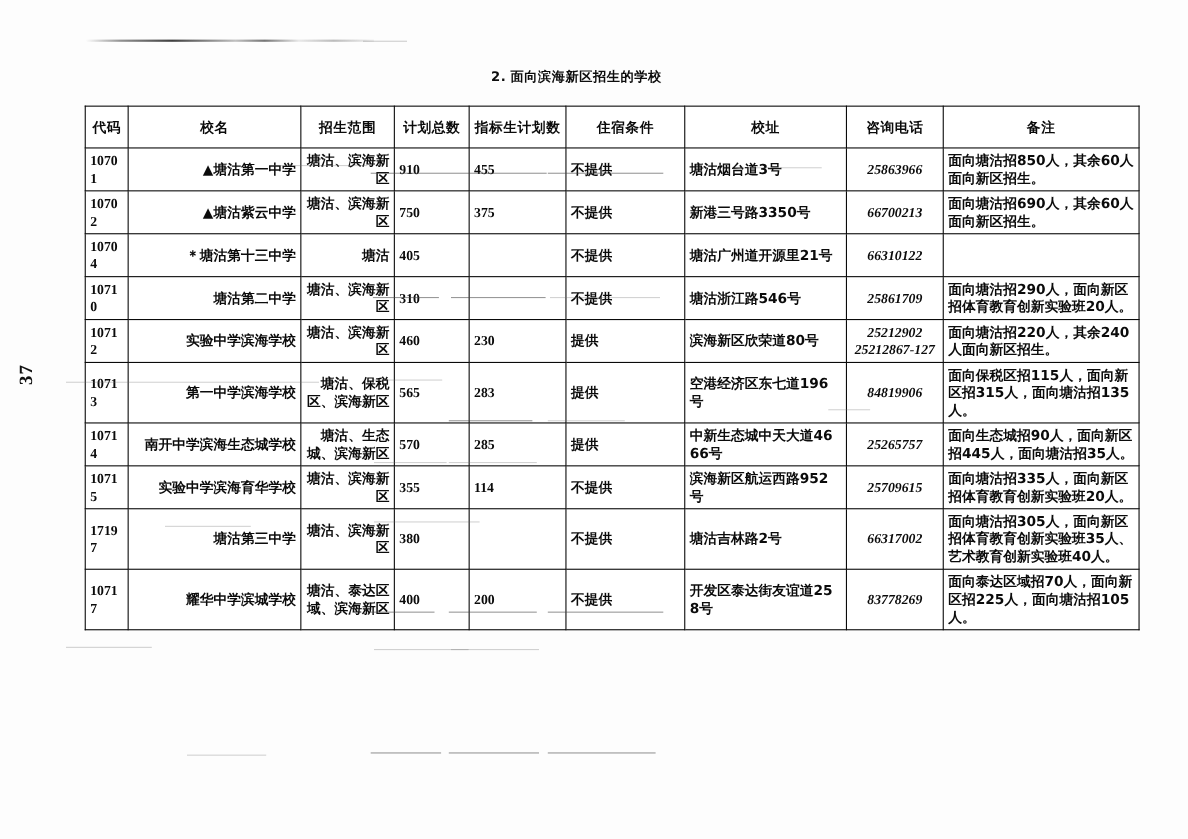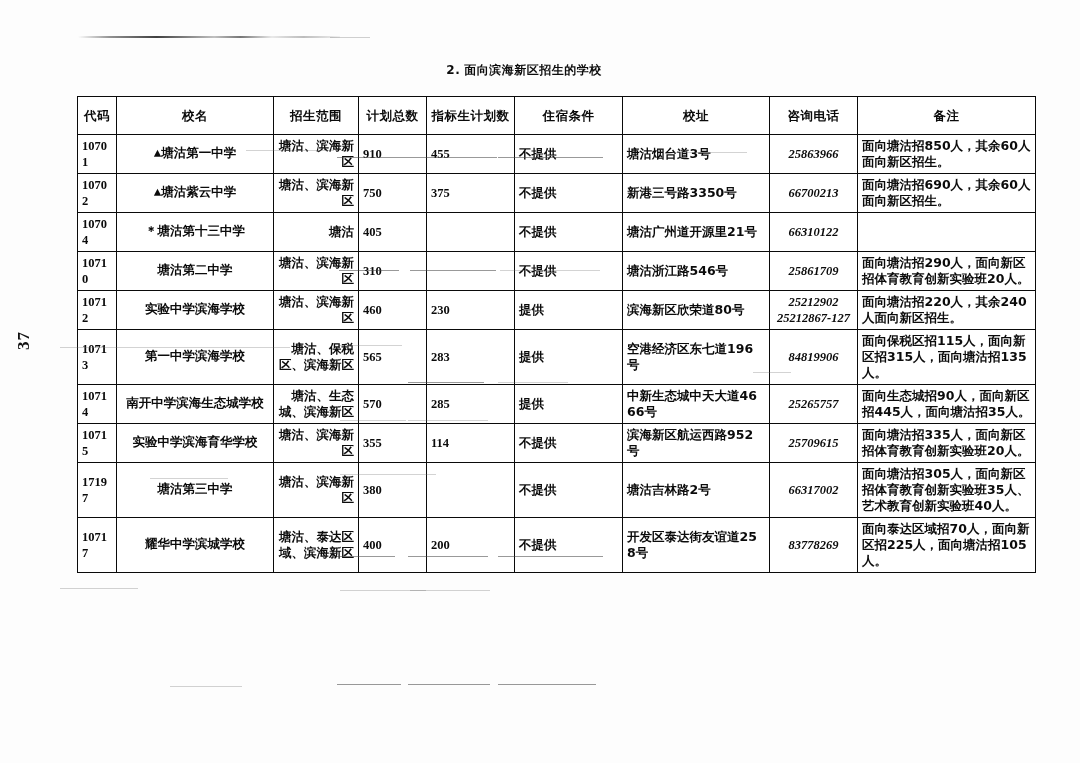--- a/index.html
+++ b/index.html
@@ -69,21 +69,21 @@
     font-weight:700;
     word-break:break-all;
   }
   thead th{
     height:31px; padding:2px 3px;
     text-align:center;
     font-size:13px;
     letter-spacing:.5px;
   }
   td.c-code{ text-align:left; font-family:"Liberation Serif","DejaVu Serif",serif; font-size:13px; }
-  td.c-name{ text-align:center;  padding-left:6px;font-family:Liberation Mono, monospace; }
+  td.c-name{ text-align:right;  padding-left:6px; }
   td.c-scope{ text-align:right; font-size:12.5px; line-height:1.3; }
   td.c-total,td.c-quota{ text-align:left; font-family:"Liberation Serif","DejaVu Serif",serif; font-size:13px; }
   td.c-board{ }
   td.c-addr{ text-align:left; padding-left:6px; }
   td.c-tel{ text-align:center; font-family:"Liberation Serif","DejaVu Serif",serif; font-size:12.5px; line-height:1.35; white-space:pre-line;font-style:italic;}
   td.c-remark{ text-align:left; padding-left:5px; font-size:12.5px; line-height:1.3; }
 
   
   .art{ position:absolute; background:rgba(70,70,70,.55); height:1px; pointer-events:none; }
   .art.soft{ background:rgba(110,110,110,.30); }

